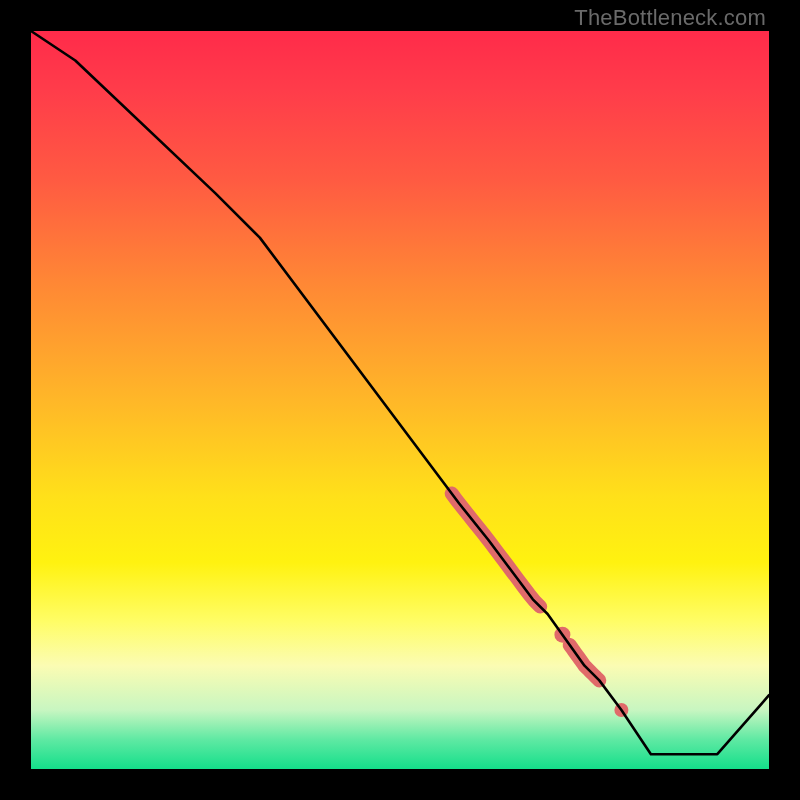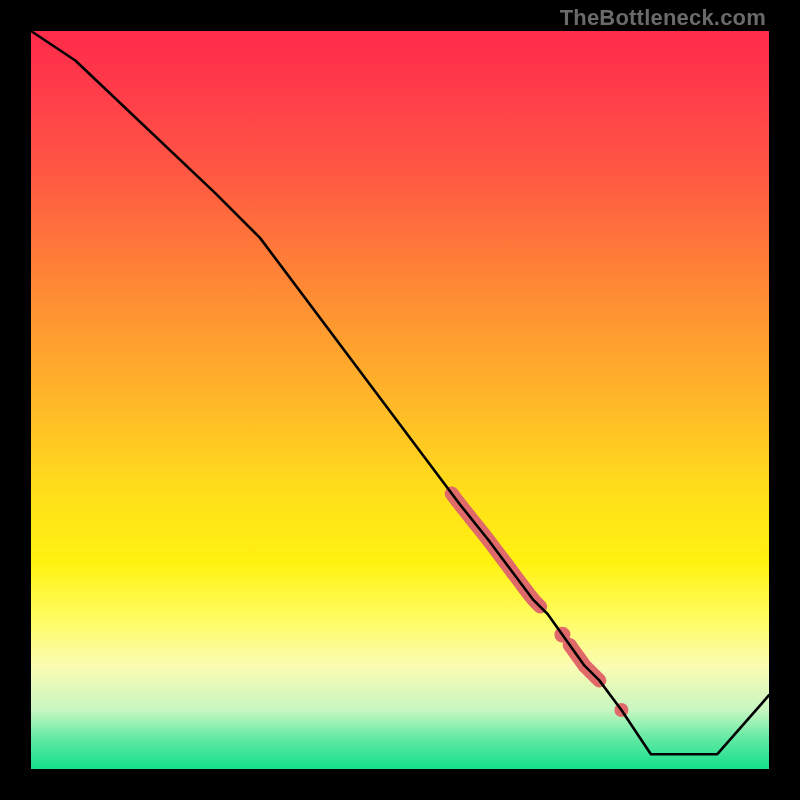--- a/index.html
+++ b/index.html
@@ -38,21 +38,21 @@
       #5fe9a3 96%,
       #14df8a 100%
     );
   }
   .watermark {
     position: absolute;
     top: 5px;
     right: 34px;
     font-family: Arial, Helvetica, sans-serif;
     font-size: 22px;
-    font-weight: 700;
+    font-weight: 400;
     color: #6a6a6a;
     letter-spacing: 0.2px;
     user-select: none;
   }
   svg.curve {
     position: absolute;
     left: 0;
     top: 0;
     width: 738px;
     height: 738px;

